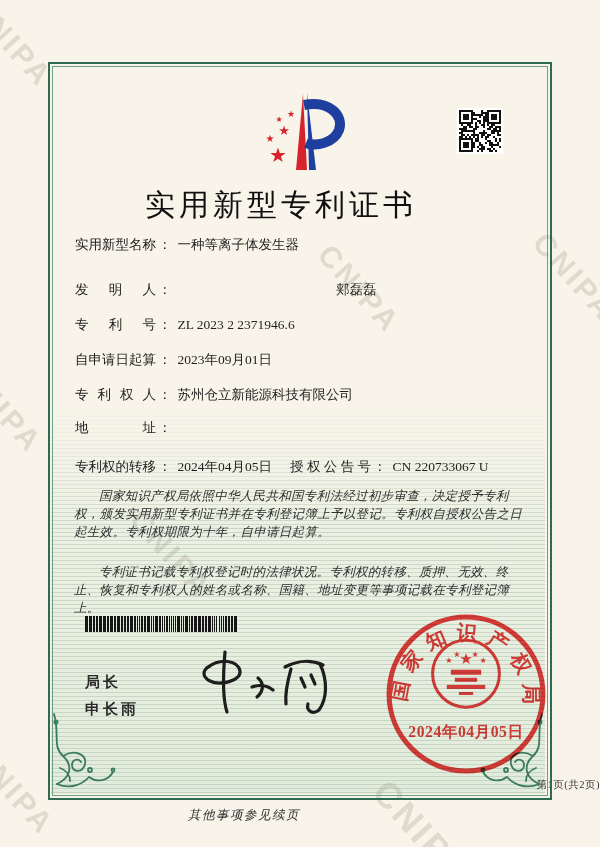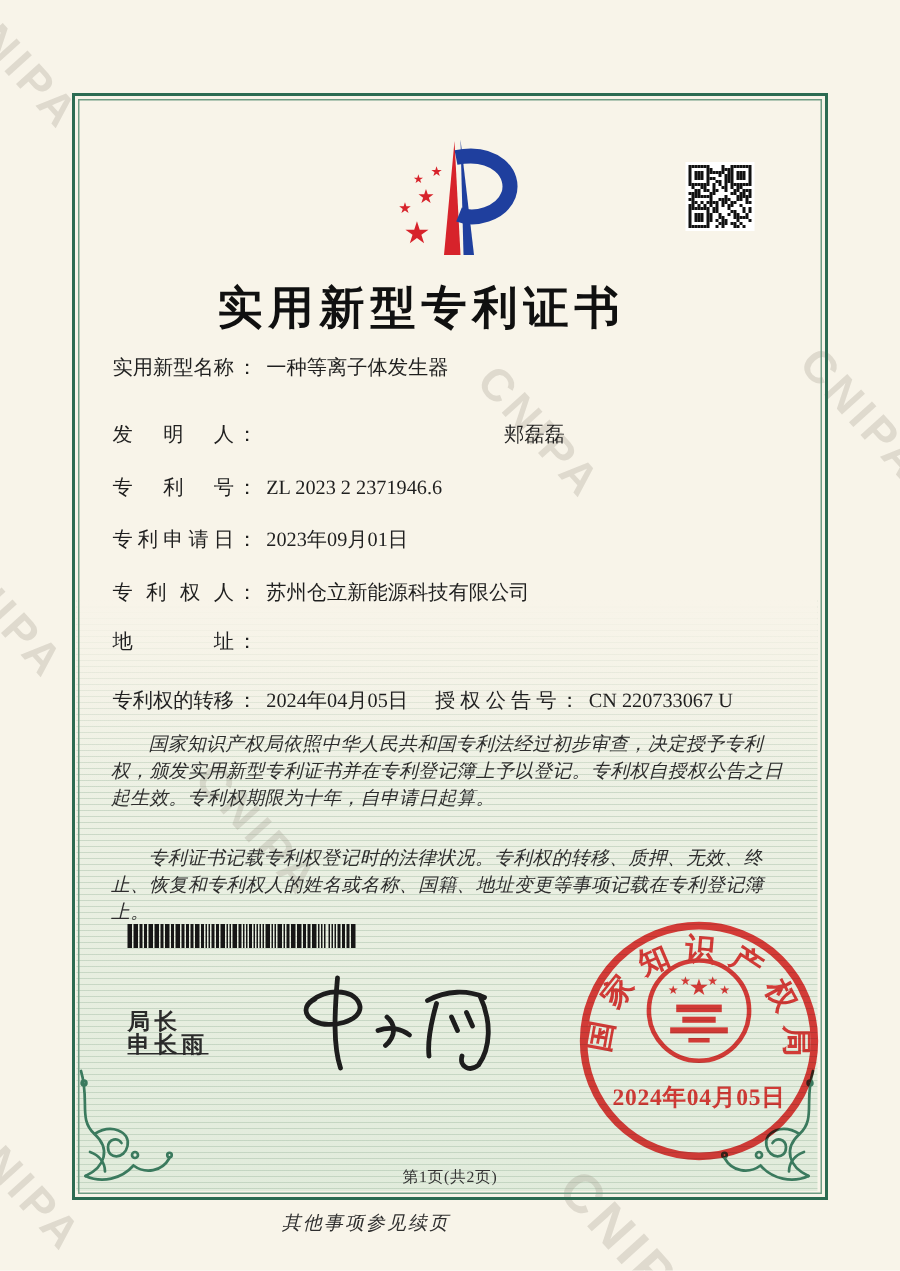--- a/index.html
+++ b/index.html
@@ -33,40 +33,40 @@
   .guillo{
     position:absolute;left:51px;top:400px;width:494px;height:394px;z-index:1;
     background:
       linear-gradient(180deg, rgba(248,244,233,1) 0%, rgba(248,244,233,0) 32%),
       repeating-linear-gradient(180deg, rgba(128,163,134,0.30) 0px, rgba(128,163,134,0.30) 1px, rgba(0,0,0,0) 1px, rgba(0,0,0,0) 4px),
       linear-gradient(180deg, rgba(234,241,229,0.45) 0%, rgba(224,235,219,0.95) 100%);
   }
   .abs{position:absolute;z-index:3;}
   
   .cert-no{left:74px;top:101px;font-size:12.5px;letter-spacing:1.5px;color:#2b2b2b;}
-  .title{left:0;width:562px;top:185px;text-align:center;font-size:30px;font-weight:700;letter-spacing:4px;color:#101010;}
+  .title{left:0;width:562px;top:185px;text-align:center;font-size:30px;font-weight:400;letter-spacing:4px;color:#101010;}
   
   .row{left:75px;width:460px;font-size:13.5px;color:#1f1f1f;line-height:21px;display:flex;align-items:flex-start;}
   .lbl{display:inline-block;width:81px;text-align-last:justify;flex:0 0 81px;}
   .colon{margin:0 6px 0 2px;flex:0 0 auto;}
   .val{flex:1 1 auto;max-width:372px;}
   .grant-group2{position:absolute;left:215px;top:0;display:flex;width:260px;}
   
   .paras{left:74px;top:487px;width:455px;font-size:12.5px;line-height:18px;
     font-style:italic;color:#2d2d2d;letter-spacing:0.3px;}
   .paras p{margin:0 0 22px 0;text-indent:2em;}
   
   .barcode{left:85px;top:616px;width:158px;height:16px;display:flex;align-items:stretch;}
   .barcode div{background:#161616;}
   
   .comm{left:85px;top:674px;font-family:"Liberation Sans", sans-serif;font-weight:700;
     font-size:15px;letter-spacing:3px;color:#2b2b2b;line-height:1;}
-  .comm .name{text-decoration:underline;}
-  
-  .pg{left:0;width:600px;top:778px;text-align:center;font-size:10.5px;letter-spacing:0.5px;color:#333;}
+  .comm .name{margin-top:12px;}
+  
+  .pg{left:0;width:600px;top:778px;text-align:right;font-size:10.5px;letter-spacing:0.5px;color:#333;}
   .ribbon{left:0;width:488px;top:807px;text-align:center;font-size:12.5px;letter-spacing:1.5px;
     font-style:italic;color:#2e2e2e;z-index:3;}
   .seal-svg{left:383px;top:611px;z-index:5;opacity:0.93;mix-blend-mode:multiply;}
   svg{display:block;}
 </style>
 </head>
 <body>
 
 <div class="page">
 
@@ -374,21 +374,21 @@
     <span class="lbl">发明人</span>
       <span class="colon">：</span>
       <span class="val">郏磊磊</span>
   </div>
   <div class="abs row" style="top:314px;">
     <span class="lbl">专利号</span>
       <span class="colon">：</span>
       <span class="val">ZL 2023 2 2371946.6</span>
   </div>
   <div class="abs row" style="top:349px;">
-    <span class="lbl">专利申请日</span>
+    <span class="lbl">自申请日起算</span>
       <span class="colon">：</span>
       <span class="val">2023年09月01日</span>
   </div>
   <div class="abs row" style="top:384px;">
     <span class="lbl">专利权人</span>
       <span class="colon">：</span>
       <span class="val">苏州仓立新能源科技有限公司</span>
   </div>
   <div class="abs row" style="top:417px;">
     <span class="lbl">地址</span>

